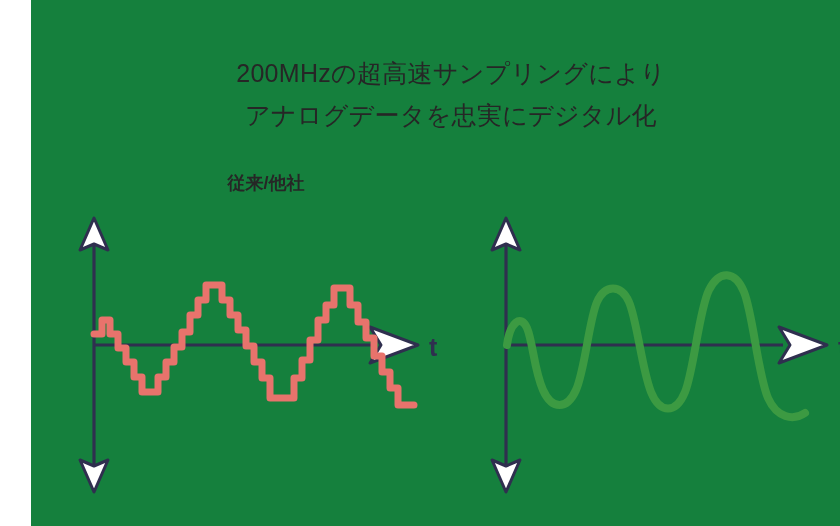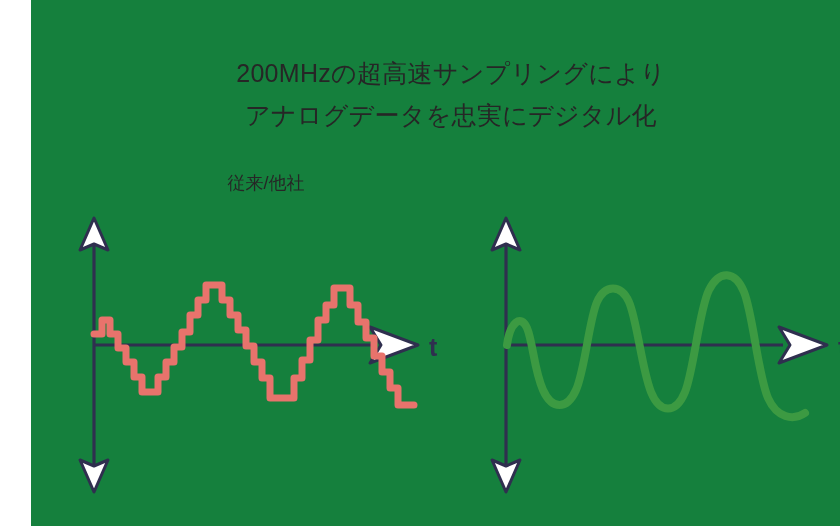--- a/index.html
+++ b/index.html
@@ -37,21 +37,21 @@
     letter-spacing: 0.3px;
     color: #262626;
     font-weight: 400;
     white-space: nowrap;
   }
   .panel-label {
     position: absolute;
     font-size: 18px;
     line-height: 22px;
     color: #262626;
-    font-weight: 400;
+    font-weight: 700;
     white-space: nowrap;
     text-align: center;
   }
   #label-left {
     left: 90px;
     top: 172px;
     width: 290px;
   }
   #label-right {
     left: 500px;

